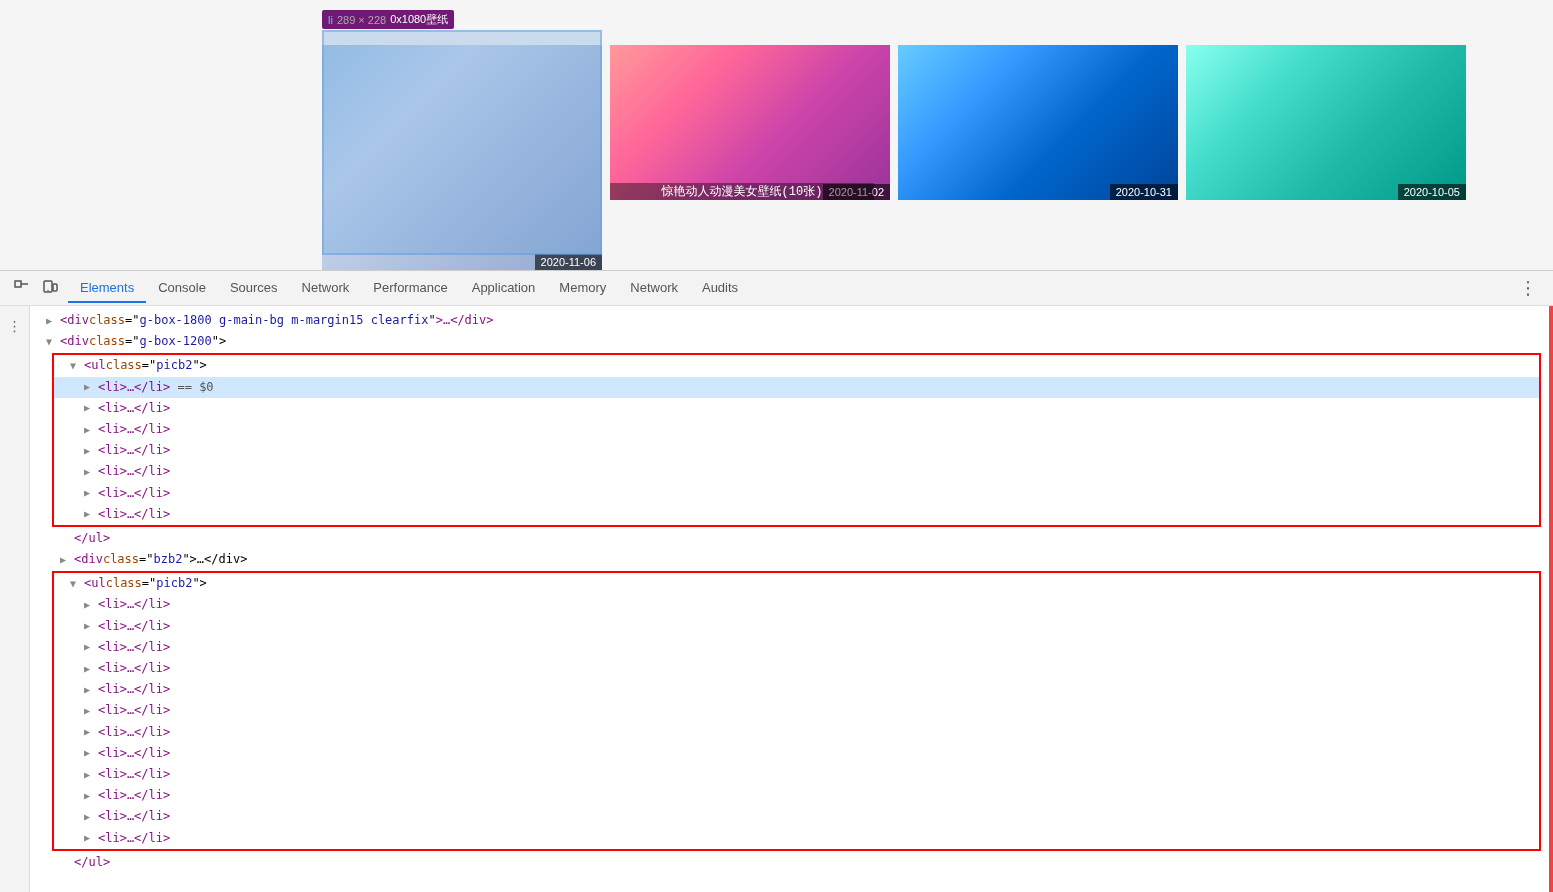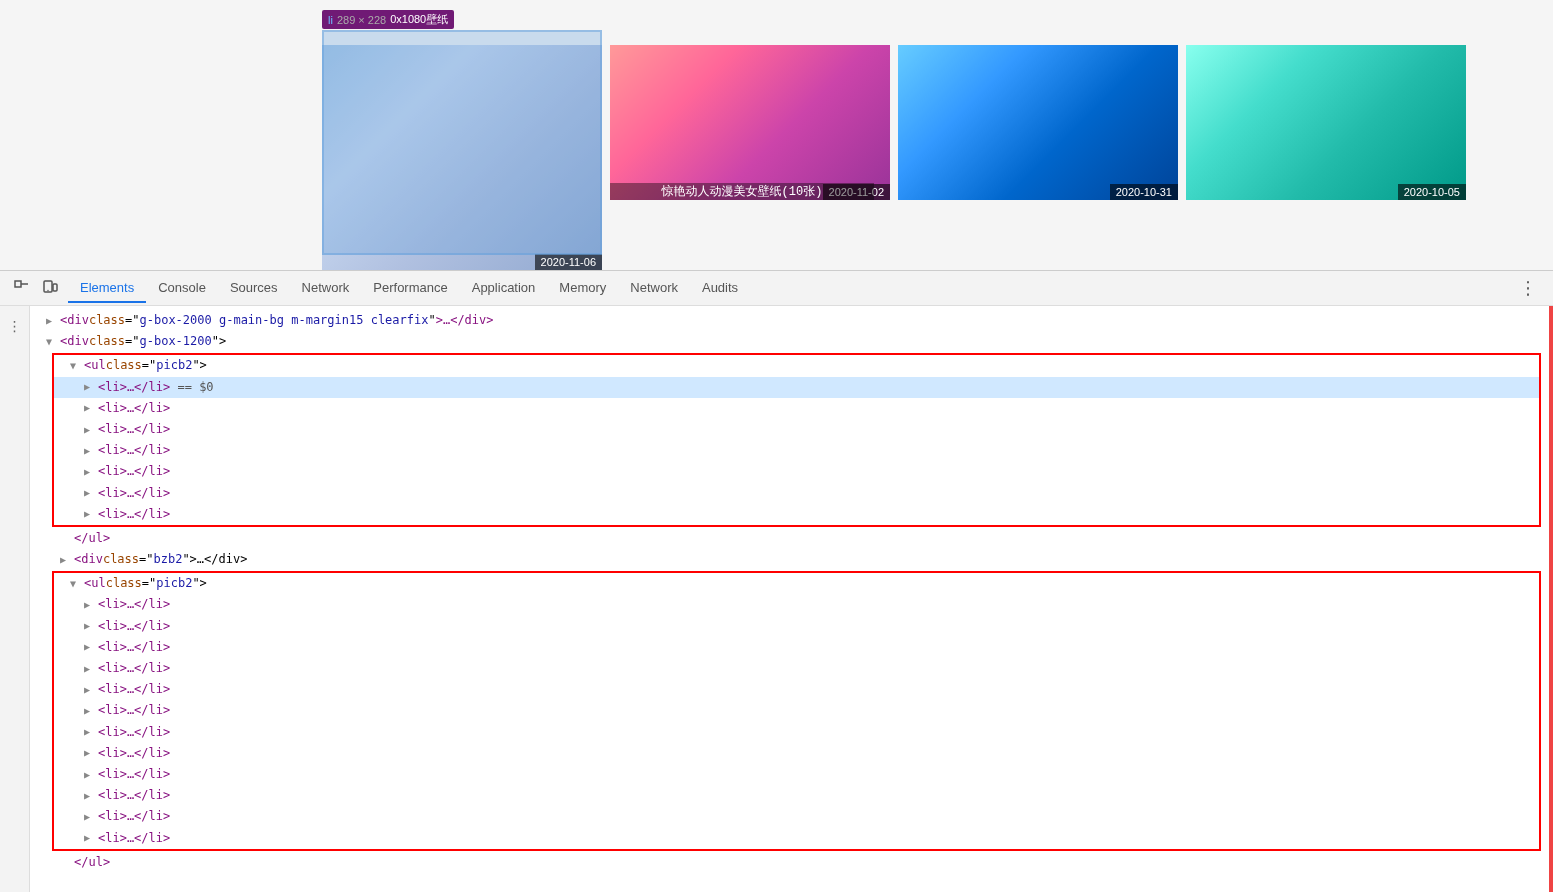--- a/index.html
+++ b/index.html
@@ -313,21 +313,21 @@
     </div>
 
     <div class="dom-panel">
 
       <div class="dom-line">
         <span class="dom-indent" style="width:8px"></span>
         <span class="dom-arrow collapsed"></span>
         <span class="tag-name">&lt;div </span>
           <span class="attr-name">class</span>
           <span>="</span>
-          <span class="attr-value">g-box-2000 g-main-bg m-margin15 clearfix</span>
+          <span class="attr-value">g-box-1800 g-main-bg m-margin15 clearfix</span>
           <span>"</span>
           <span class="tag-name">&gt;…&lt;/div&gt;</span>
       </div>
 
       <div class="dom-line">
         <span class="dom-indent" style="width:8px"></span>
         <span class="dom-arrow expanded"></span>
         <span class="tag-name">&lt;div </span>
           <span class="attr-name">class</span>
           <span>="</span>

